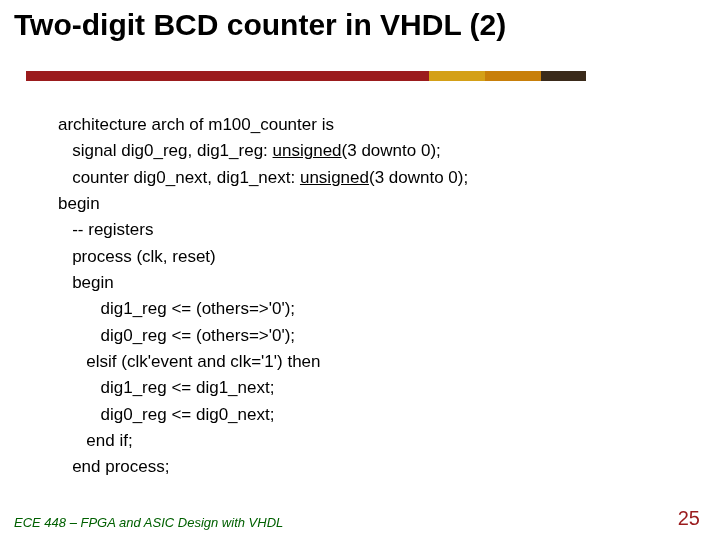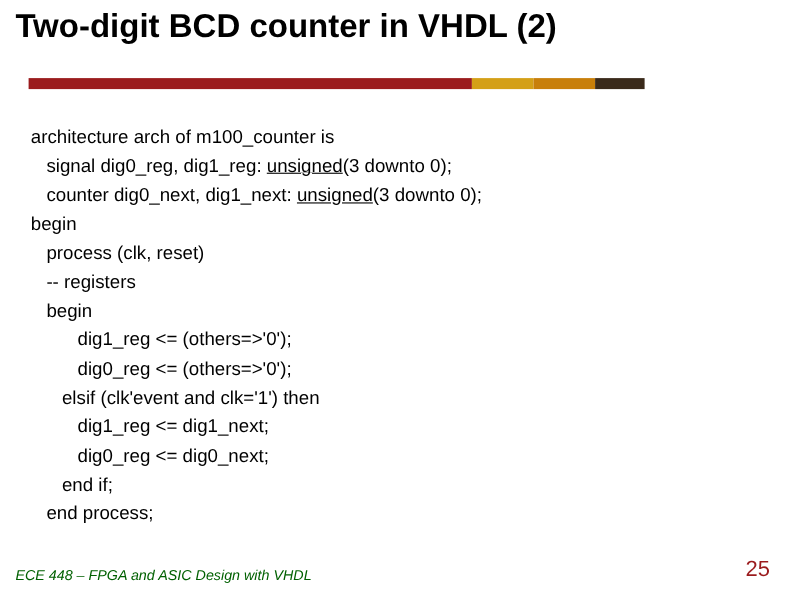--- a/index.html
+++ b/index.html
@@ -37,21 +37,21 @@
   .divider .seg2 { background: #d4a017; flex: 0 0 10%; height: 100%; }
   .divider .seg3 { background: #c87f0a; flex: 0 0 10%; height: 100%; }
   .divider .seg4 { background: #3a2a1a; flex: 0 0 8%; height: 100%; }
   .code-block {
     padding-left: 14px;
     padding-top: 2px;
     font-size: 17px;
     line-height: 1.55;
     color: #000;
   }
-  .code-line { white-space: pre; }
+  .code-line { white-space: pre; margin-left: 30px; }
   .underline { text-decoration: underline; }
   .footer {
     position: absolute;
     bottom: 10px;
     left: 14px;
     right: 20px;
     display: flex;
     justify-content: space-between;
     align-items: flex-end;
   }
@@ -76,22 +76,22 @@
       <div class="seg2"></div>
       <div class="seg3"></div>
       <div class="seg4"></div>
   </div>
 
   <div class="code-block">
     <div class="code-line">architecture arch of m100_counter is</div>
     <div class="code-line"><span>   signal dig0_reg, dig1_reg: </span><span class="underline">unsigned</span><span>(3 downto 0);</span></div>
     <div class="code-line"><span>   counter dig0_next, dig1_next: </span><span class="underline">unsigned</span><span>(3 downto 0);</span></div>
     <div class="code-line">begin</div>
+    <div class="code-line">   -- registers</div>
     <div class="code-line">   process (clk, reset)</div>
-    <div class="code-line">   -- registers</div>
     <div class="code-line">   begin</div>
     <div class="code-line">         dig1_reg &lt;= (others=&gt;'0');</div>
     <div class="code-line">         dig0_reg &lt;= (others=&gt;'0');</div>
     <div class="code-line">      elsif (clk'event and clk='1') then</div>
     <div class="code-line">         dig1_reg &lt;= dig1_next;</div>
     <div class="code-line">         dig0_reg &lt;= dig0_next;</div>
     <div class="code-line">      end if;</div>
     <div class="code-line">   end process;</div>
   </div>
 

